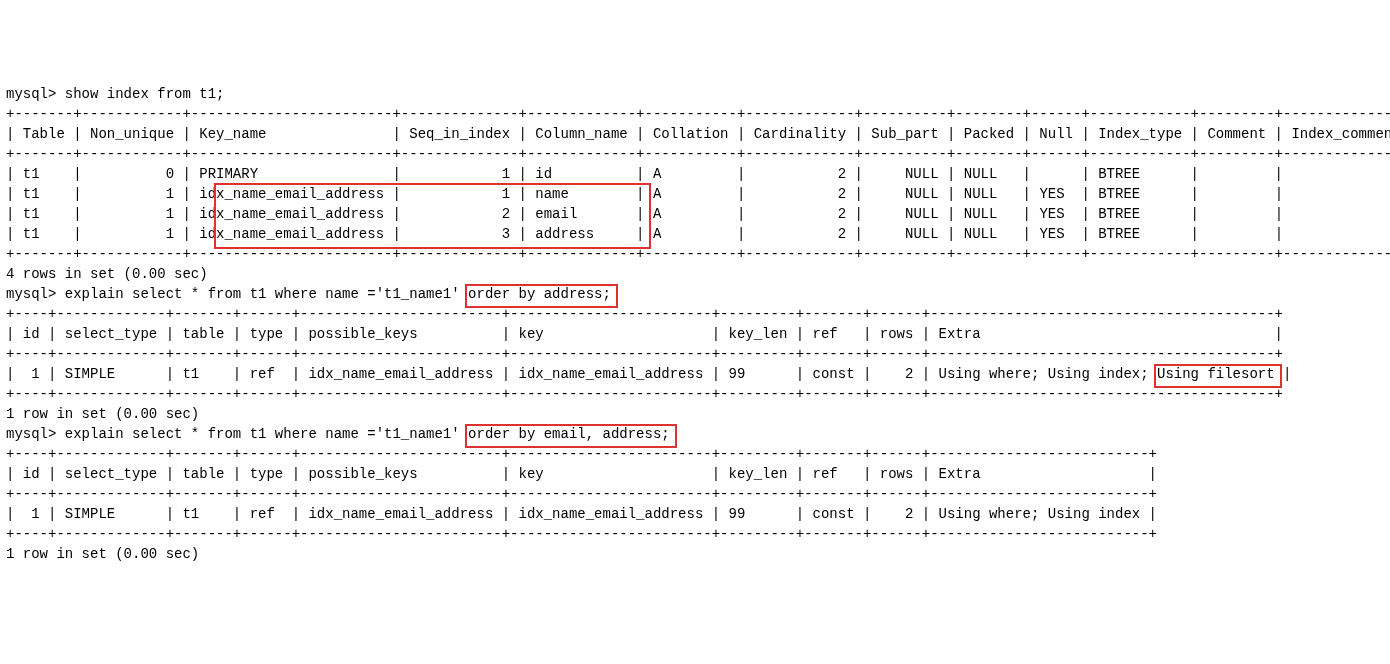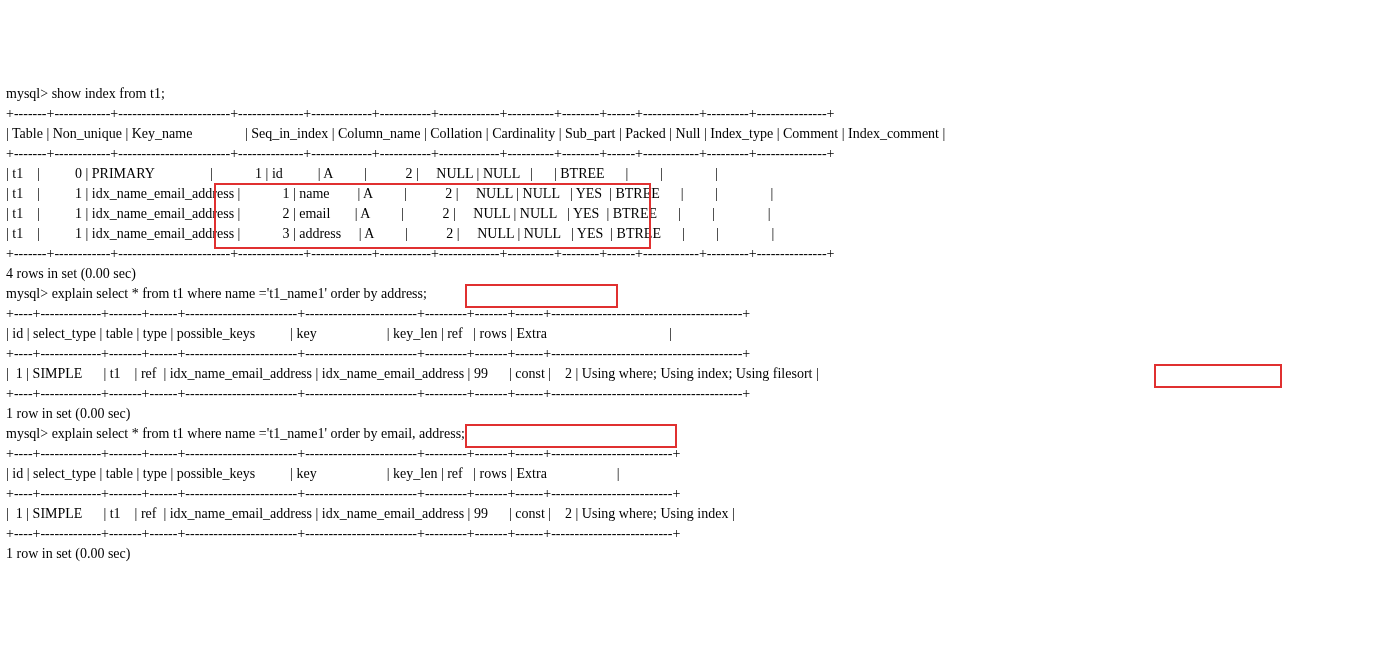--- a/index.html
+++ b/index.html
@@ -6,21 +6,21 @@
     margin: 0;
     padding: 4px 6px;
     background: #ffffff;
     font-family: "Courier New", Courier, monospace;
     font-size: 14px;
     line-height: 20px;
     color: #000000;
     white-space: pre;
     position: relative;
   }
-  .line { white-space: pre; font-family: Liberation Serif, serif; }
+  .line { white-space: pre; }
   .redbox {
     position: absolute;
     border: 2px solid #E03030;
     pointer-events: none;
   }
 </style>
 </head>
 <body>
 
 

